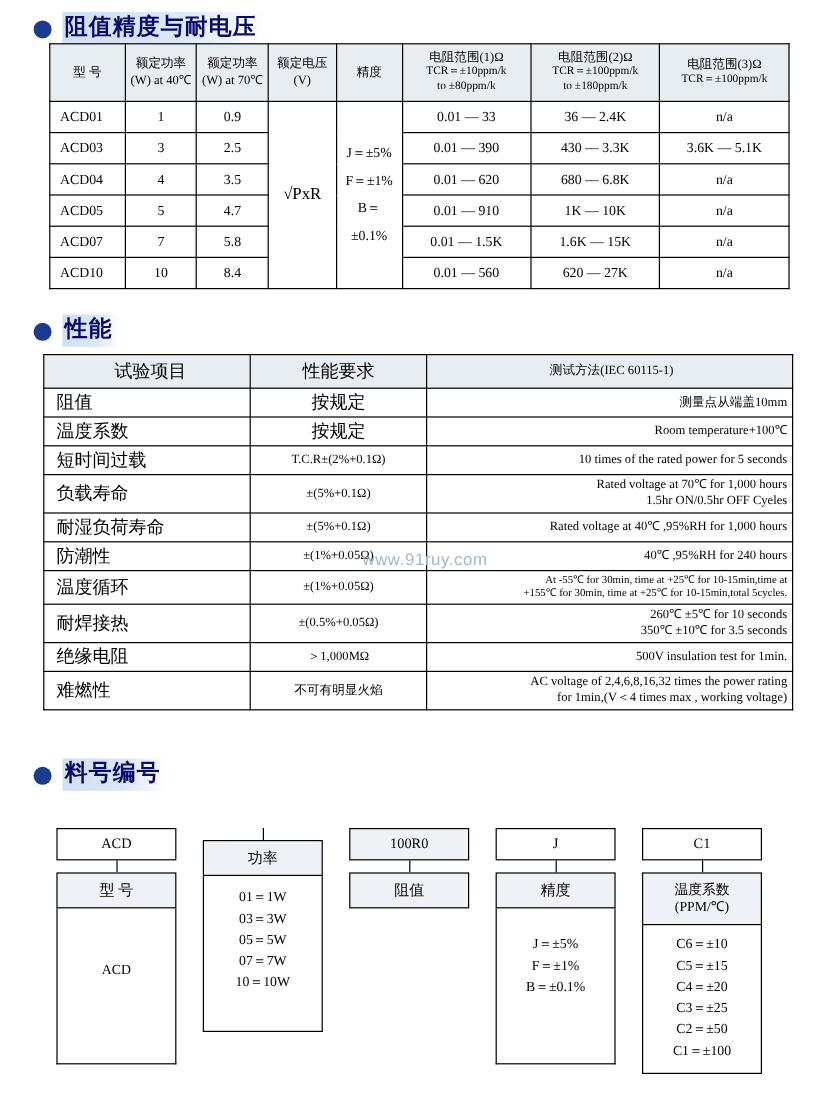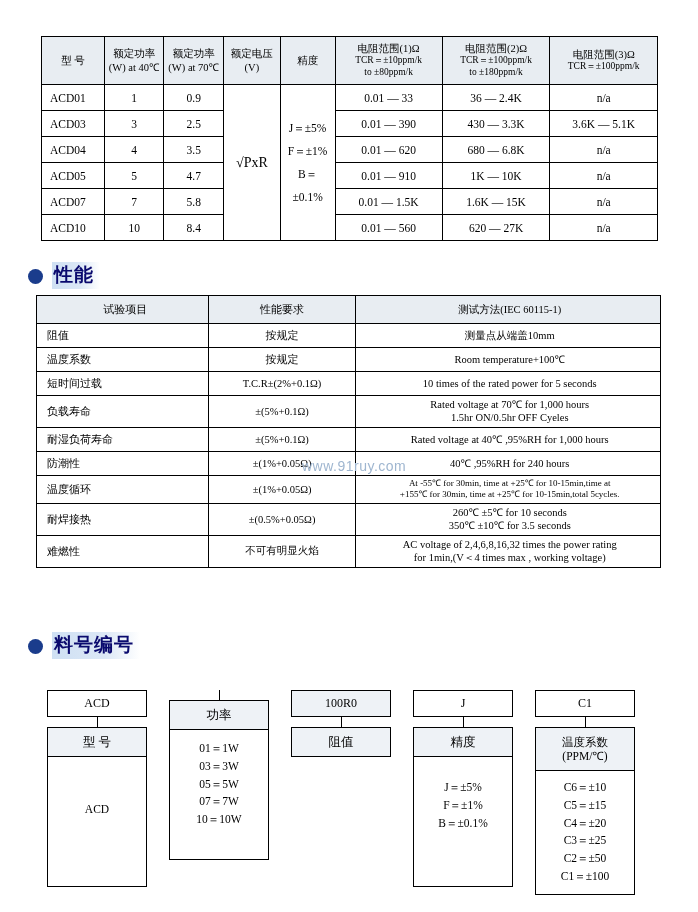--- a/index.html
+++ b/index.html
@@ -75,25 +75,25 @@
   #t1 .c-r2 { width:112px; }
   #t1 .c-r3 { width:112px; }
   #t1 .left { text-align:left; padding-left:8px; }
   #t1 .sqrt { font-size:14px; }
   #t1 .tolcell { font-size:11.5px; line-height:2.0; }
   #t1 .hdr-small { font-size:9.5px; }
 
   
   #t2-wrap { position:absolute; left:36px; top:295px; }
   #t2 { width:625px; }
-  #t2 td { height:24px; font-size:11px; }
+  #t2 td { height:24px; font-size:15px; }
   #t2 .hdr td { background:#e8edf2; height:28px; }
   #t2 .c-item { width:172px; text-align:left; padding-left:10px; }
   #t2 .c-req  { width:148px; }
-  #t2 .c-met  { width:305px; text-align:center; padding-left:7px; font-size:10.5px; line-height:1.28; }
+  #t2 .c-met  { width:305px; text-align:right; padding-left:7px; font-size:10.5px; line-height:1.28; }
   #t2 .two { padding-top:2px; padding-bottom:2px; }
   #t2 .c-req.wide { font-size:10.5px;margin-left:32px; }
 
   
   .watermark {
     position:absolute;
     left:302px; top:458px;
     font-family:"Liberation Sans", sans-serif;
     font-size:14px;
     color:#9fb6d0;
@@ -132,20 +132,24 @@
   }
   .pn-body.mid { padding-top:44px; }
   .pn-body .ln { white-space:nowrap; }
   .pn-label.tall { height:44px; line-height:1.25; flex-direction:column; font-size:11.5px; }
 </style>
 </head>
 <body>
 
 <div class="page">
 
+  <div class="sec-head" style="position:absolute; left:14px; top:10px;">
+    <div class="sec-bullet"></div>
+    <div class="sec-title">阻值精度与耐电压</div>
+  </div>
 
   <div id="t1-wrap">
     <table class="tbl" id="t1">
       <tbody>
           <tr class="hdr">
         <td class="c-model">型 号</td>
         <td class="c-p40">
           <div>额定功率</div>
           <div>(W) at 40℃</div>
         </td>
@@ -296,20 +300,27 @@
           <div>At -55℃ for 30min, time at +25℃ for 10-15min,time at</div>
           <div>+155℃ for 30min, time at +25℃ for 10-15min,total 5cycles.</div>
         </td>
       </tr>
       <tr>
         <td class="c-item">耐焊接热</td>
         <td class="c-req wide">±(0.5%+0.05Ω)</td>
         <td class="c-met two">
           <div>260℃ ±5℃ for 10 seconds</div>
           <div>350℃ ±10℃ for 3.5 seconds</div>
+        </td>
+      </tr>
+      <tr>
+        <td class="c-item">绝缘电阻</td>
+        <td class="c-req wide">＞1,000MΩ</td>
+        <td class="c-met">
+          <div>500V insulation test for 1min.</div>
         </td>
       </tr>
       <tr>
         <td class="c-item">难燃性</td>
         <td class="c-req wide">不可有明显火焰</td>
         <td class="c-met two">
           <div>AC voltage of 2,4,6,8,16,32 times the power rating</div>
           <div>for 1min,(V＜4 times max , working voltage)</div>
         </td>
       </tr>

